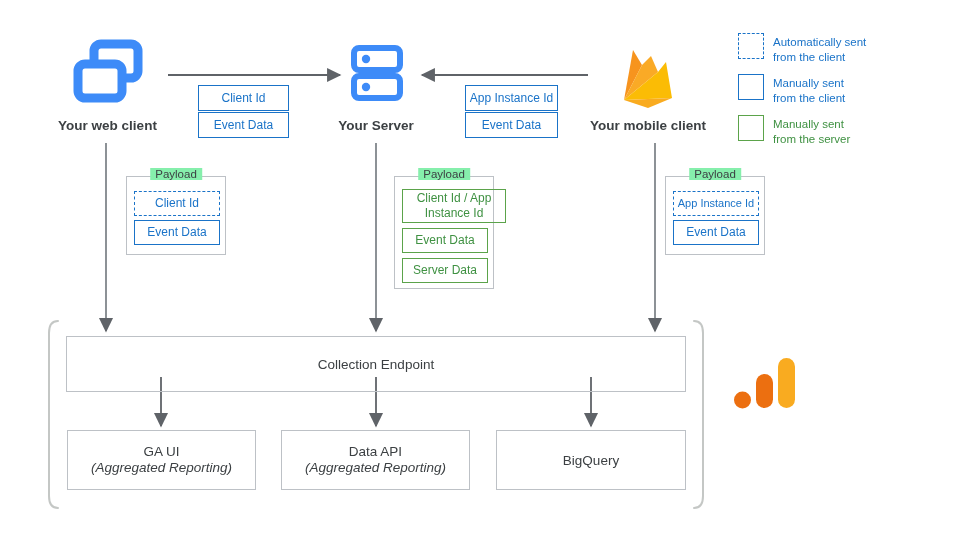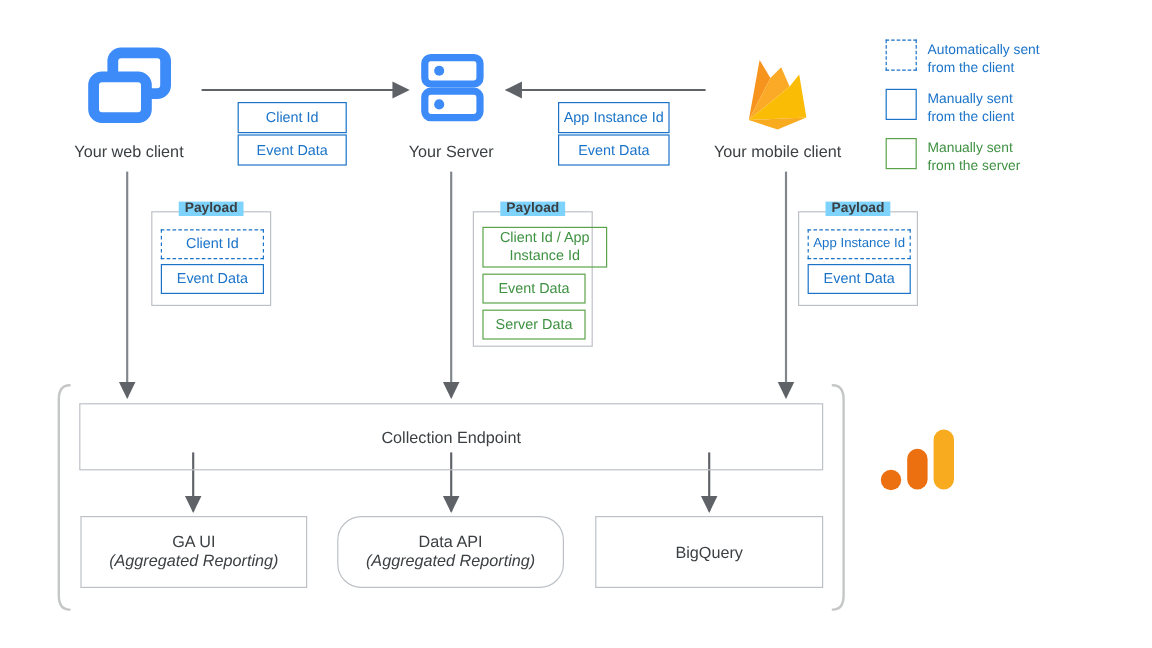--- a/index.html
+++ b/index.html
@@ -1,32 +1,32 @@
 <!DOCTYPE html>
 <html><head>
 <meta charset="utf-8">
 <style>
   html,body{margin:0;padding:0;background:#fff;}
   body{width:960px;height:540px;position:relative;overflow:hidden;
        font-family:"Liberation Sans","DejaVu Sans",sans-serif;
        -webkit-font-smoothing:antialiased;}
   .abs{position:absolute;}
-  .lbl{color:#3c4043;font-size:13.5px;text-align:center;white-space:nowrap;}
+  .lbl{color:#3c4043;font-size:13.5px;text-align:center;white-space:nowrap;font-weight:bold;}
 
   
   .chip{position:absolute;box-sizing:border-box;display:flex;align-items:center;
         justify-content:center;text-align:center;font-size:12px;line-height:1.25;}
   .chip.blue{border:1.6px solid #1a73c8;color:#1a73c8;}
   .chip.blue-dash{border:1.6px dashed #1a73c8;color:#1a73c8;}
   .chip.green{border:1.6px solid #5ba34a;color:#3f9142;}
 
   
   .payload{position:absolute;box-sizing:border-box;border:1px solid #bdc1c6;}
   .payload .legend{position:absolute;top:-9px;left:50%;transform:translateX(-50%);
-        background:#7dd3fc;padding:0 5px;font-size:11.5px;font-weight:bold;color:#3c4043;
+        background:#86efac;padding:0 5px;font-size:11.5px;font-weight:normal;color:#3c4043;
         white-space:nowrap;}
 
   
   .gbox{position:absolute;box-sizing:border-box;border:1px solid #bdc1c6;
         display:flex;flex-direction:column;align-items:center;justify-content:center;
         color:#3c4043;text-align:center;}
   .gbox .t1{font-size:13.5px;}
   .gbox .t2{font-size:13.5px;font-style:italic;line-height:1.3;}
 
   
@@ -120,21 +120,21 @@
 
 <div class="gbox" style="left:66px;top:336px;width:620px;height:56px;">
   <div class="t1">Collection Endpoint</div>
 </div>
 
 <div class="gbox" style="left:67px;top:430px;width:189px;height:60px;">
   <div class="t1">GA UI</div>
   <div class="t2">(Aggregated Reporting)</div>
 </div>
 
-<div class="gbox" style="left:281px;top:430px;width:189px;height:60px;border-radius:20px;">
+<div class="gbox" style="left:281px;top:430px;width:189px;height:60px;">
   <div class="t1">Data API</div>
   <div class="t2">(Aggregated Reporting)</div>
 </div>
 
 <div class="gbox" style="left:496px;top:430px;width:190px;height:60px;padding:0 6px;">
   <div class="t1">BigQuery</div>
 </div>
 
 <div class="abs" style="left:700px;top:352px;width:136px;">
   <svg width="136" height="62" viewBox="0 0 136 62" style="display:block;margin:0 auto;">

